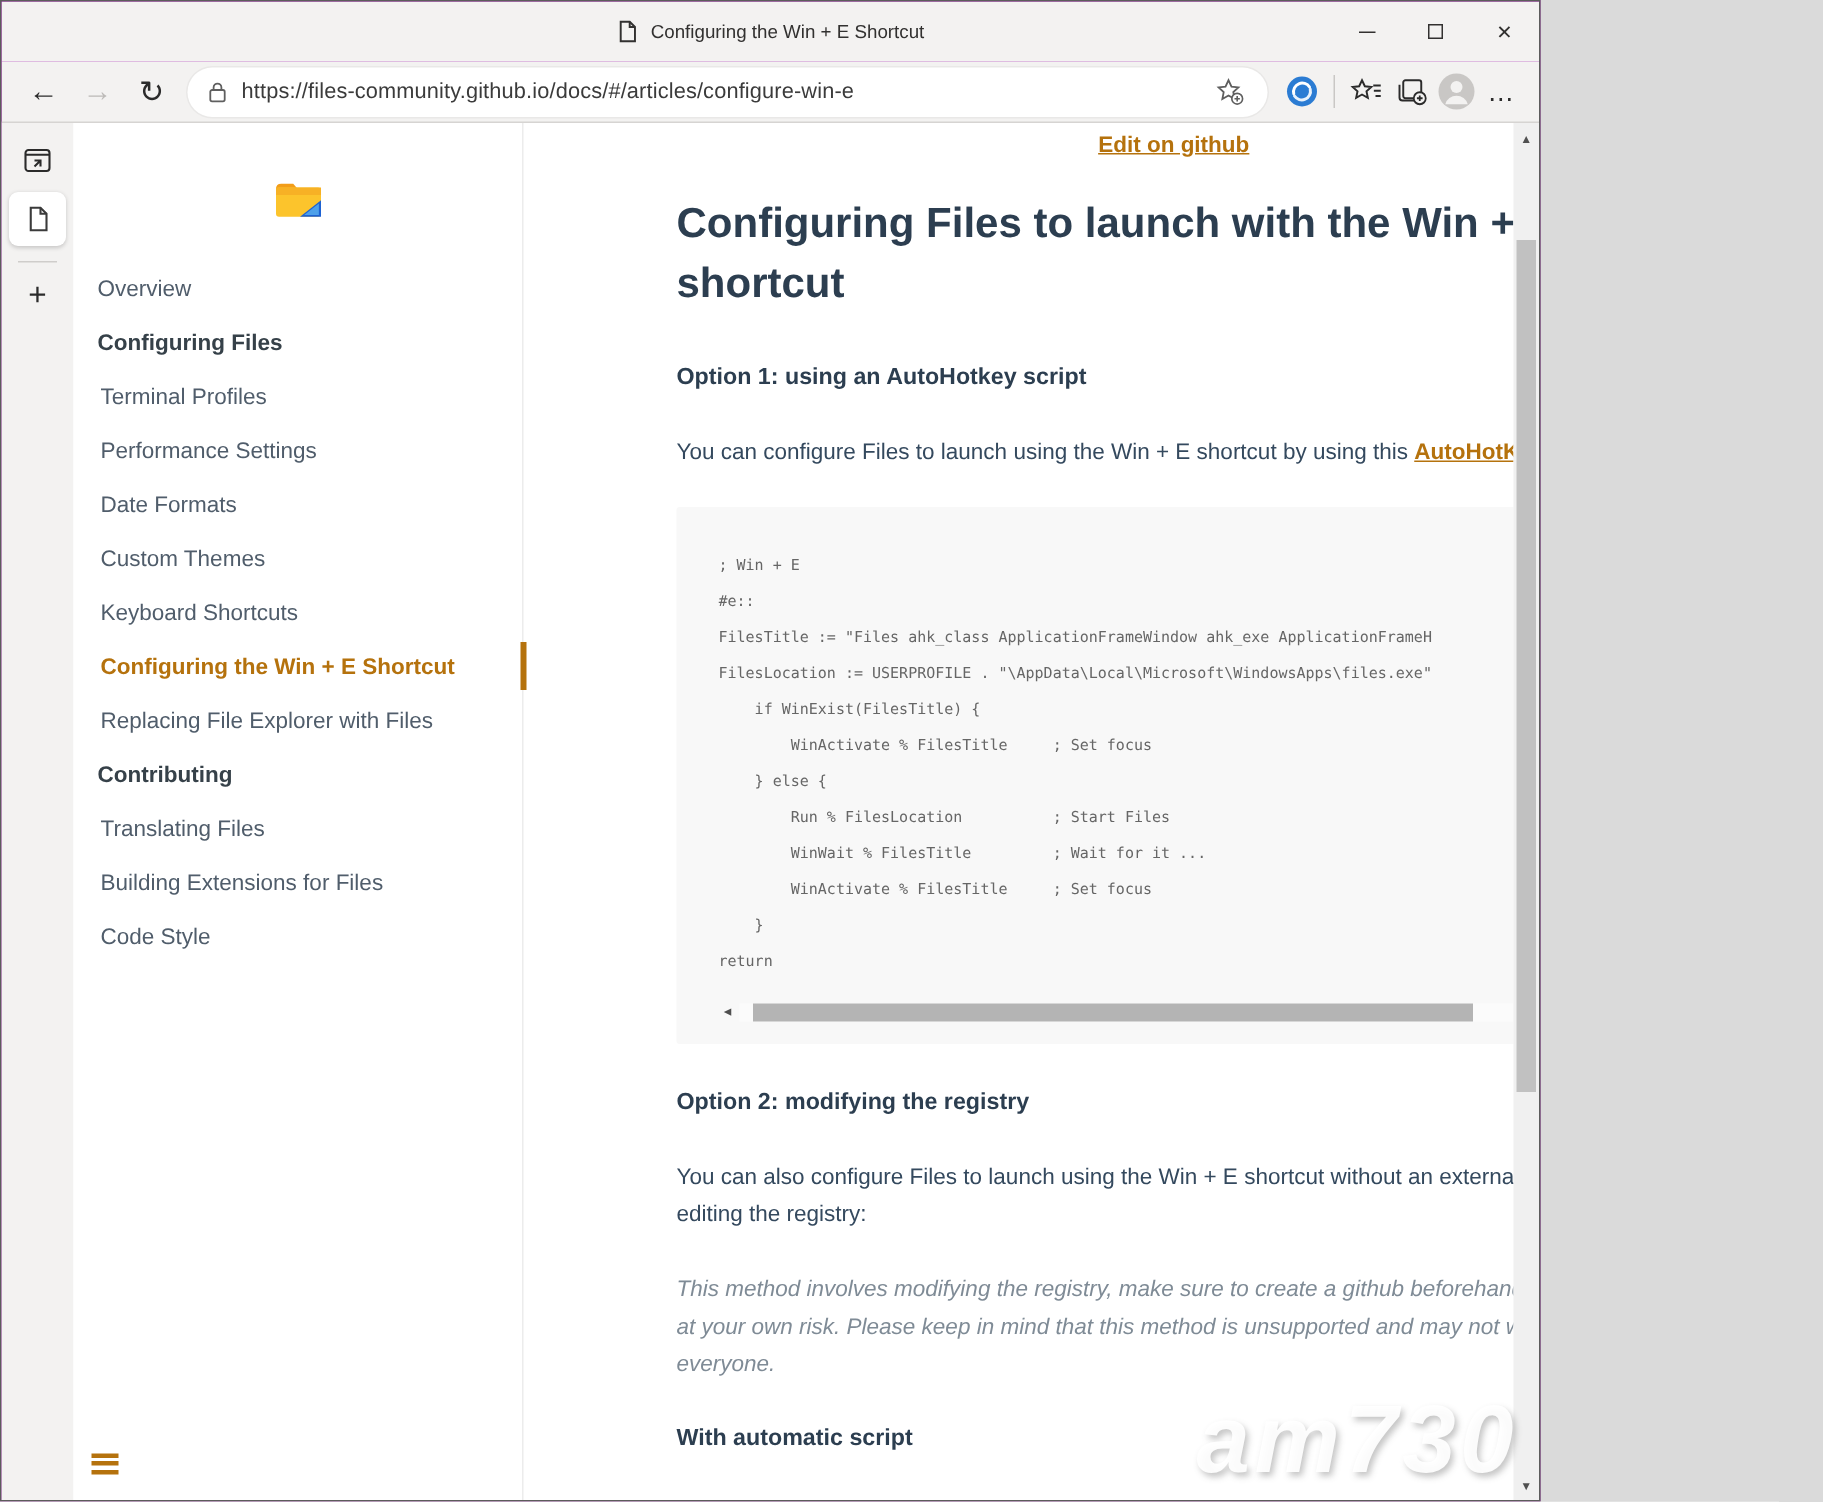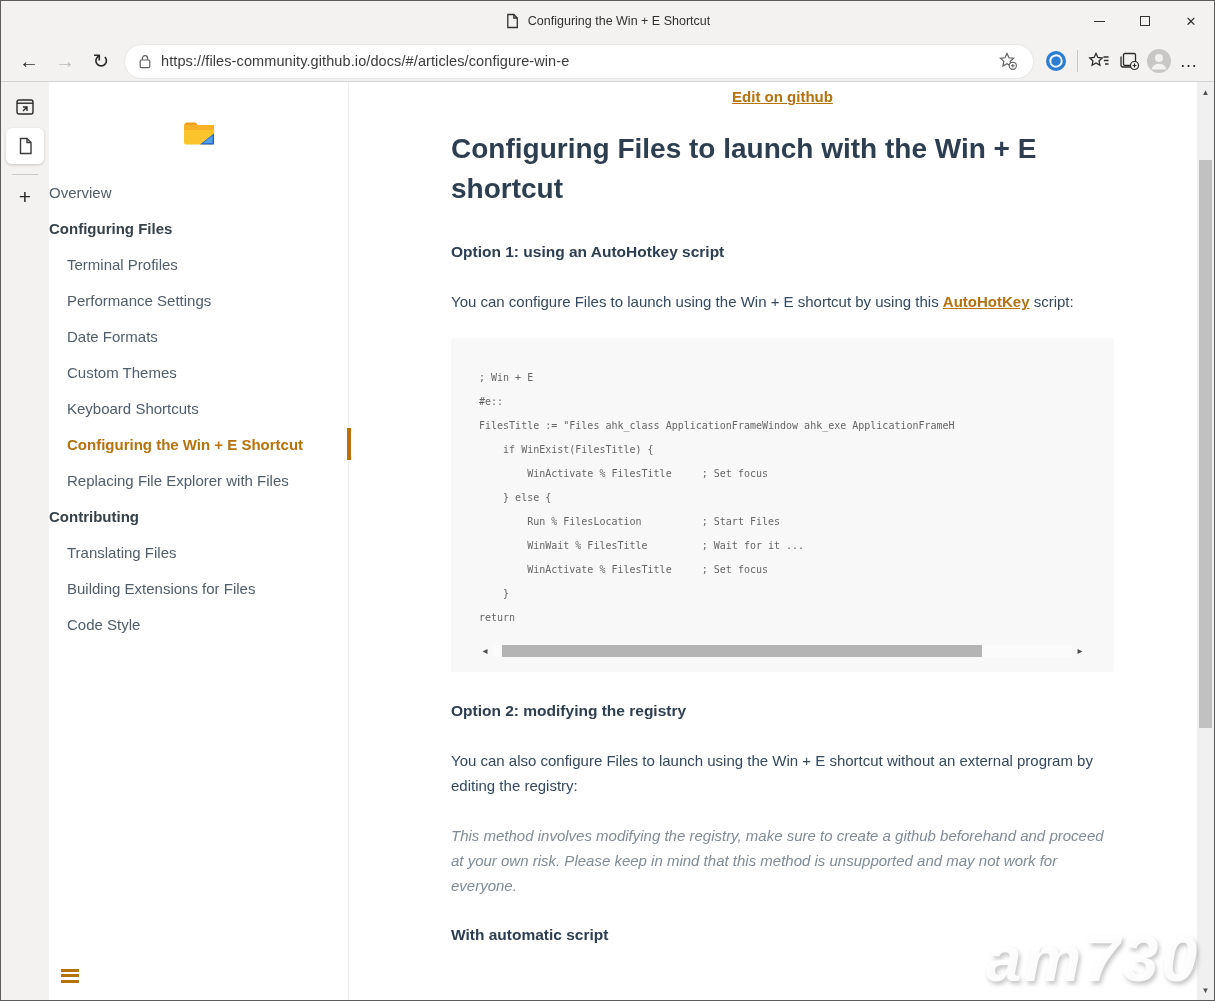--- a/index.html
+++ b/index.html
@@ -1,18 +1,18 @@
 <!DOCTYPE html>
 <html><head>
 <meta charset="utf-8">
 <style>
   * { margin:0; padding:0; box-sizing:border-box; }
   html,body { background:#dadada; }
   .window {
-    width:1215px; height:1001px; position:relative; overflow:hidden;
+    width:1027px; height:1001px; position:relative; overflow:hidden;
     background:#a21caf; border:1px solid #5c5c5c;
     font-family:"Liberation Sans", sans-serif; color:#34495e;
   }
   
   .titlebar { height:40px; background:#f3f2f1; position:relative; }
   .titlebar-center {
     position:absolute; left:50%; top:0; height:100%; transform:translateX(-50%);
     display:flex; align-items:center; gap:9px; font-size:12.5px; color:#323130; white-space:nowrap;
   }
   .win-controls { position:absolute; right:0; top:0; height:100%; display:flex; }
@@ -43,21 +43,21 @@
   .tabstrip { width:48px; background:#f3f2f1; display:flex; flex-direction:column;
               align-items:center; padding-top:12px; flex:0 0 auto; }
   .tab-toggle { width:30px; height:26px; display:flex; align-items:center; justify-content:center; }
   .active-tab { width:38px; height:36px; margin-top:8px; background:#fff; border-radius:6px;
                 box-shadow:0 1px 3px rgba(0,0,0,.18); display:flex; align-items:center; justify-content:center; }
   .tab-divider { width:26px; height:1px; background:#cfcdcb; margin:10px 0 8px; }
   .newtab-btn { font-size:21px; color:#2b2b2b; width:30px; height:28px; display:flex; align-items:center; justify-content:center; font-weight:300; }
   
   .doc-sidebar { width:300px; flex:0 0 auto; border-right:1px solid #ececec; position:relative; padding-top:36px; background:#fff; }
   .logo-wrap { display:flex; justify-content:center; margin-bottom:26px; }
-  .nav-item { height:36px; display:flex; align-items:center; font-size:15px;
+  .nav-item { height:36px; display:flex; align-items:center; padding-left:16px; font-size:15px;
               color:#505d6b; position:relative; cursor:default; }
   .nav-item.section { color:#364149; font-weight:700; }
   .nav-item.sub { padding-left:18px; }
   .nav-item.active { color:#b5720d; font-weight:700; }
   .nav-item.active::after { content:""; position:absolute; right:-3px; top:2px; width:4px; height:32px; background:#b5720d; }
   .sidebar-toggle { position:absolute; left:12px; bottom:15px; width:20px; }
   .sidebar-toggle span { display:block; width:18px; height:3px; background:#b5720d; margin:2.5px 0; }
   
   .main { flex:1; min-width:0; position:relative; overflow:hidden; }
   .content { width:663px; margin-left:102px; }
@@ -235,20 +235,21 @@
         <h1 class="page-title">Configuring Files to launch with the Win + E shortcut</h1>
 
         <div class="subhead">Option 1: using an AutoHotkey script</div>
 
         <div class="para"><span>You can configure Files to launch using the Win + E shortcut by using this </span><a class="doclink">AutoHotKey</a><span> script:</span></div>
 
         <div class="codeblock">
           <div class="code-line">; Win + E</div>
           <div class="code-line">#e::</div>
           <div class="code-line">FilesTitle := "Files ahk_class ApplicationFrameWindow ahk_exe ApplicationFrameH</div>
+          <div class="code-line">FilesLocation := USERPROFILE . "\AppData\Local\Microsoft\WindowsApps\files.exe"</div>
           <div class="code-line">    if WinExist(FilesTitle) {</div>
           <div class="code-line">        WinActivate % FilesTitle     ; Set focus</div>
           <div class="code-line">    } else {</div>
           <div class="code-line">        Run % FilesLocation          ; Start Files</div>
           <div class="code-line">        WinWait % FilesTitle         ; Wait for it ...</div>
           <div class="code-line">        WinActivate % FilesTitle     ; Set focus</div>
           <div class="code-line">    }</div>
           <div class="code-line">return</div>
           <div class="hscroll">
             <div class="arrow">◂</div>

